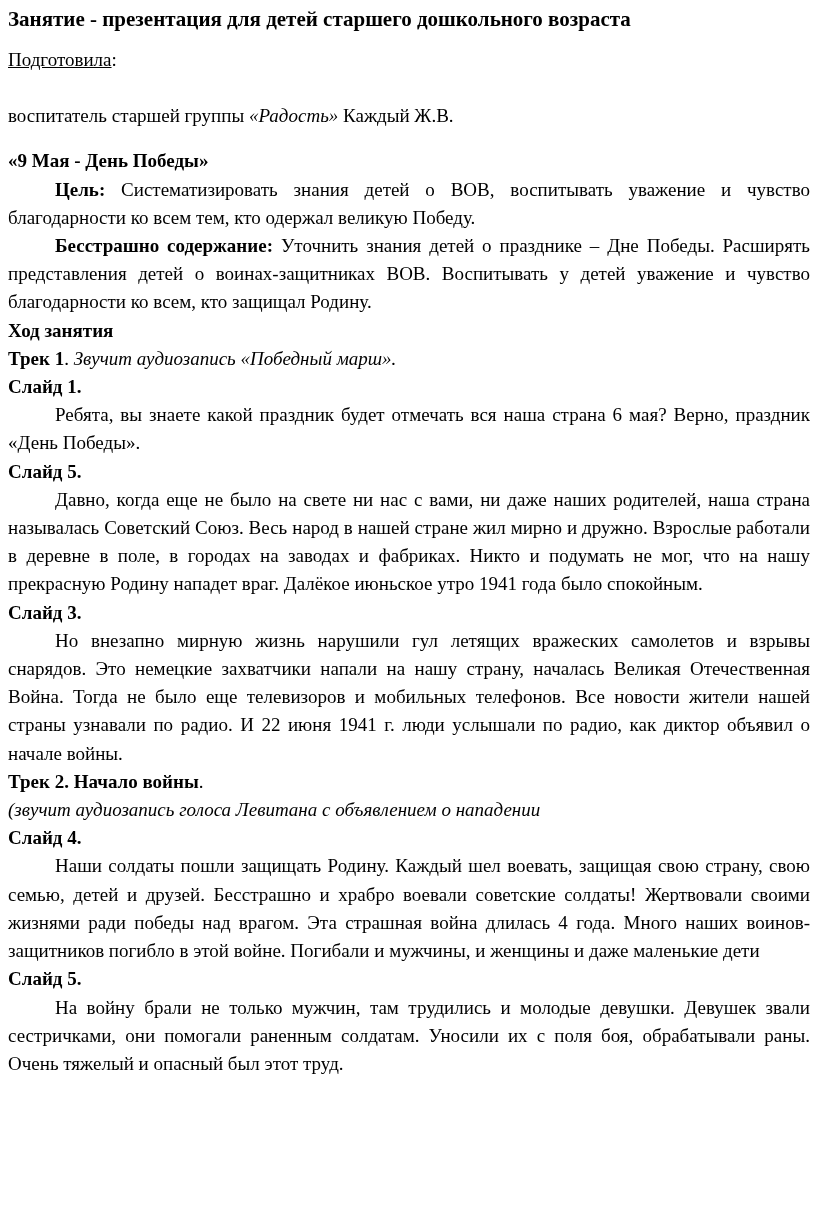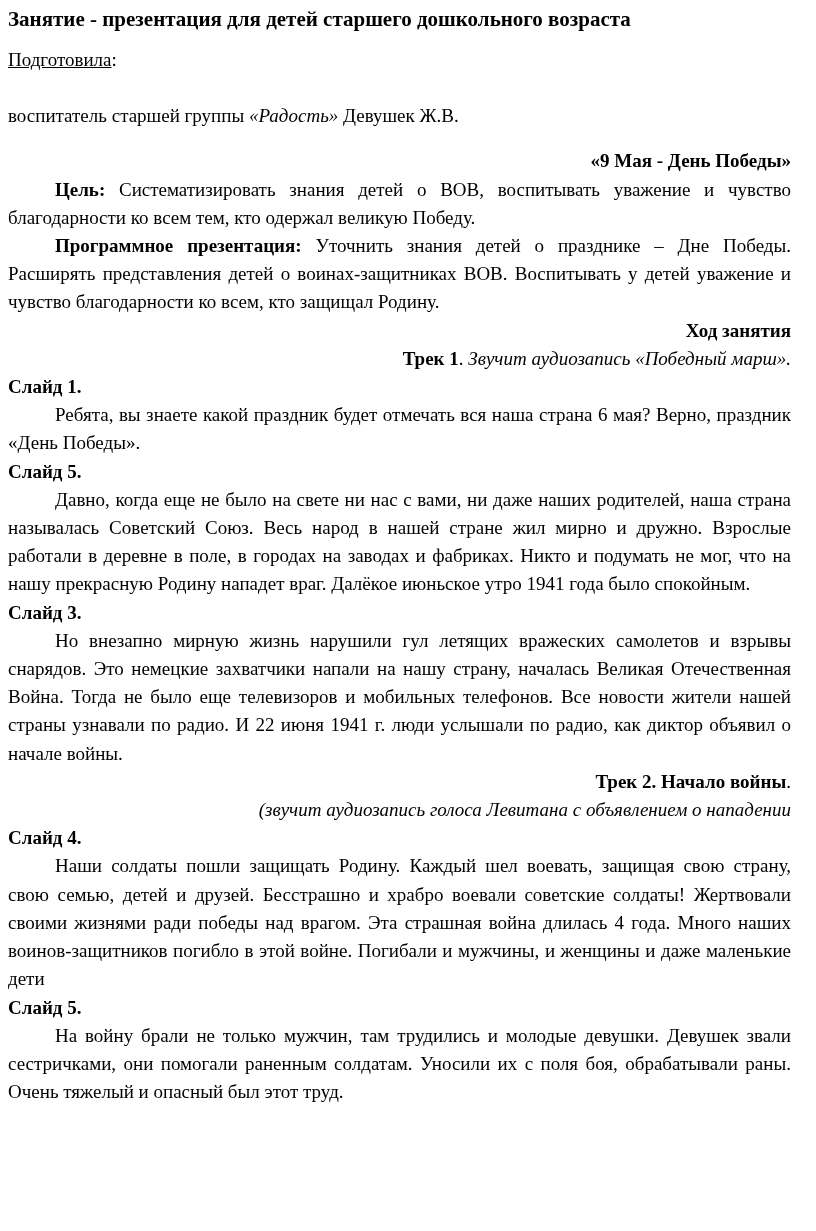--- a/index.html
+++ b/index.html
@@ -5,61 +5,61 @@
   html, body {
     margin: 0;
     padding: 0;
     background: #ffffff;
   }
   .page {
     width: 816px;
     height: 1231px;
     overflow: hidden;
     box-sizing: border-box;
-    padding: 6px 25px 0 8px;
+    padding: 6px 6px 0 8px;
     font-family: "Liberation Serif", "DejaVu Serif", serif;
     font-size: 19px;
     line-height: 28.2px;
     color: #000000;
   }
   p { margin: 0; }
   .doc-title {
     font-size: 21px;
     font-weight: bold;
     line-height: 27px;
     margin-bottom: 13px;
   }
   .mb-sm { margin-bottom: 28px; }
   .mb-md { margin-bottom: 17px; }
   .underline { text-decoration: underline; }
   .italic { font-style: italic; }
   .bold { font-weight: bold; }
-  .center { text-align: right; }
+  .center { text-align: left; }
   .para {
     text-align: justify;
     text-indent: 47px;
   }
   .slide-label { font-weight: bold; }
 </style>
 </head>
 <body>
 
 <div class="page">
 
   <p class="doc-title">Занятие - презентация для детей старшего дошкольного возраста</p>
 
   <p class="mb-sm"><span class="underline">Подготовила</span><span>:</span></p>
 
-  <p class="mb-md"><span>воспитатель старшей группы </span><span class="italic">«Радость»</span><span> Девушек Ж.В.</span></p>
+  <p class="mb-md"><span>воспитатель старшей группы </span><span class="italic">«Радость»</span><span> Каждый Ж.В.</span></p>
 
   <p class="center bold">«9 Мая - День Победы»</p>
 
   <p class="para"><span class="bold">Цель:</span><span> Систематизировать знания детей о ВОВ, воспитывать уважение и чувство благодарности ко всем тем, кто одержал великую Победу.</span></p>
 
-  <p class="para"><span class="bold">Программное презентация:</span><span> Уточнить знания детей о празднике – Дне Победы. Расширять представления детей о воинах-защитниках ВОВ. Воспитывать у детей уважение и чувство благодарности ко всем, кто защищал Родину.</span></p>
+  <p class="para"><span class="bold">Бесстрашно содержание:</span><span> Уточнить знания детей о празднике – Дне Победы. Расширять представления детей о воинах-защитниках ВОВ. Воспитывать у детей уважение и чувство благодарности ко всем, кто защищал Родину.</span></p>
 
   <p class="center bold">Ход занятия</p>
 
   <p class="center"><span class="bold">Трек 1</span><span>. </span><span class="italic">Звучит аудиозапись «Победный марш».</span></p>
 
   <p class="slide-label">Слайд 1.</p>
   <p class="para">Ребята, вы знаете какой праздник будет отмечать вся наша страна 6 мая? Верно, праздник «День Победы».</p>
 
   <p class="slide-label">Слайд 5.</p>
   <p class="para">Давно, когда еще не было на свете ни нас с вами, ни даже наших родителей, наша страна называлась Советский Союз. Весь народ в нашей стране жил мирно и дружно. Взрослые работали в деревне в поле, в городах на заводах и фабриках. Никто и подумать не мог, что на нашу прекрасную Родину нападет враг. Далёкое июньское утро 1941 года было спокойным.</p>

